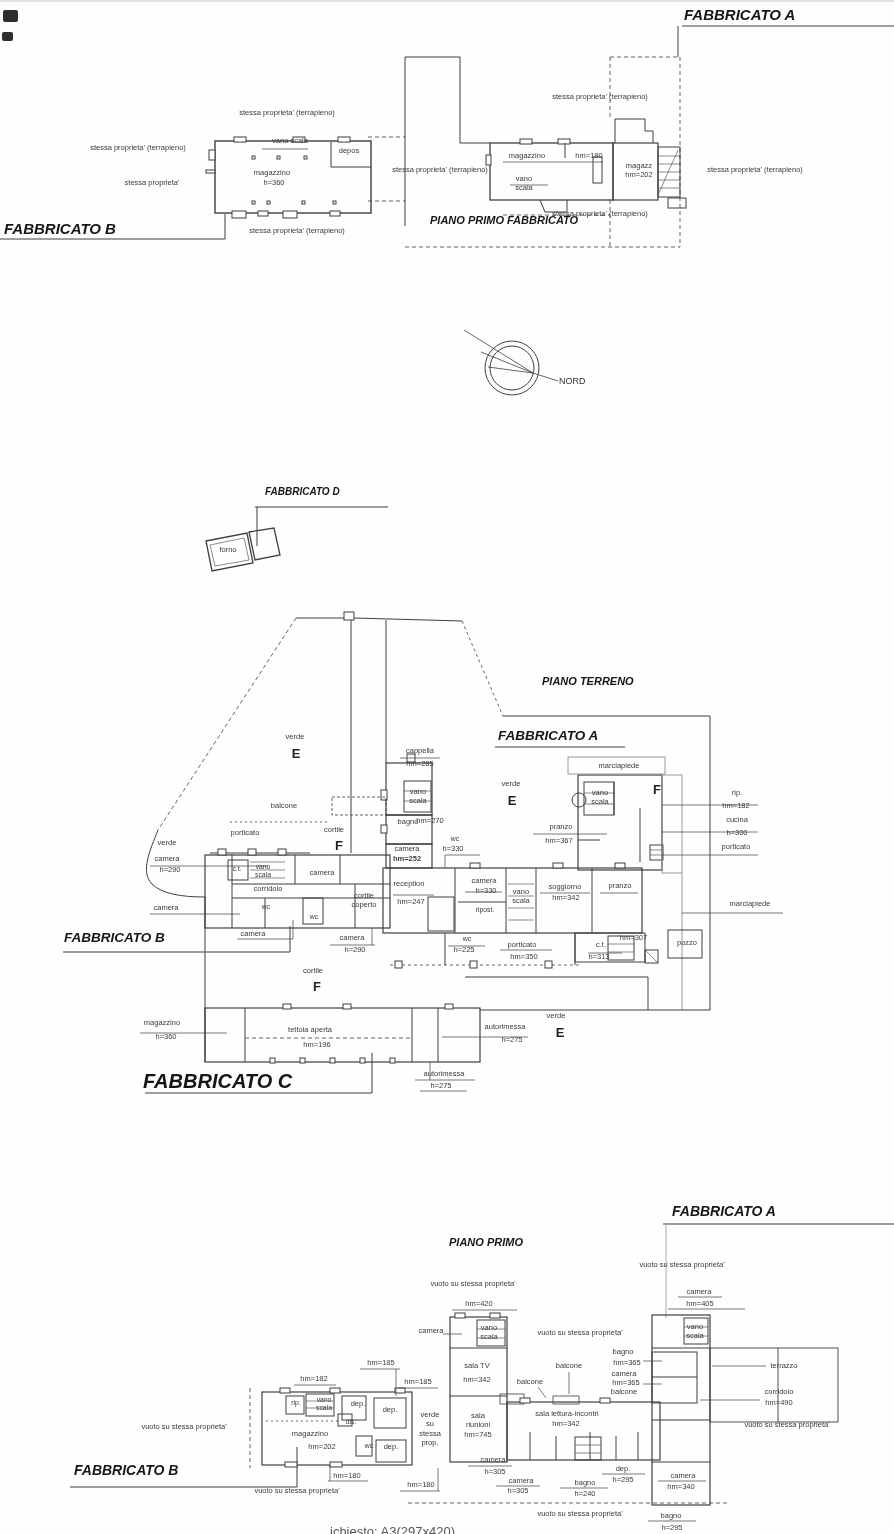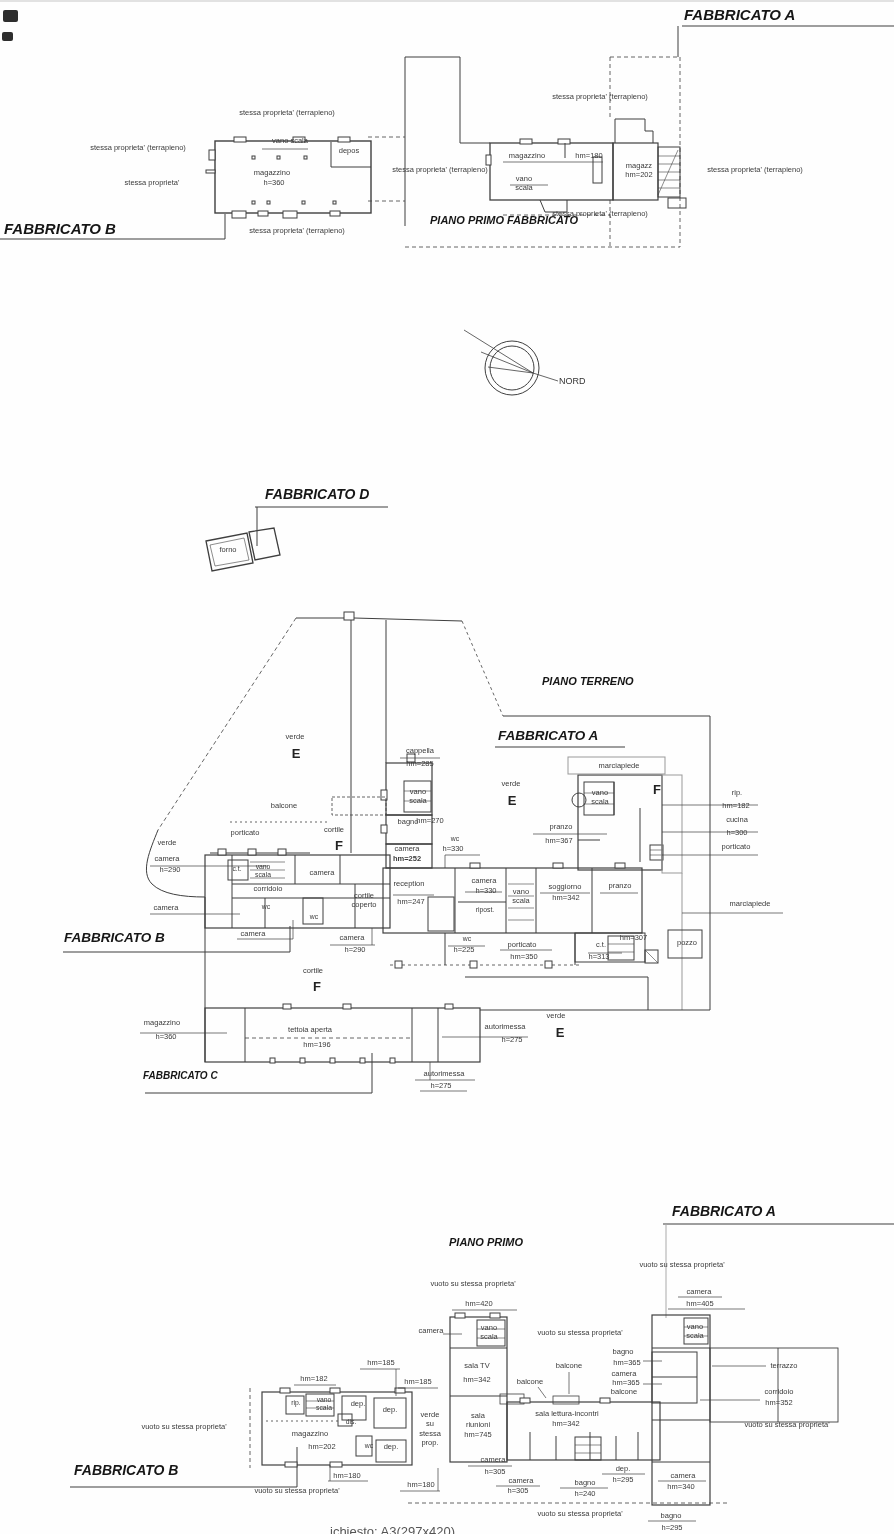--- a/index.html
+++ b/index.html
@@ -356,25 +356,25 @@
 
   <div class="artifact" style="left:3px;top:10px;width:15px;height:12px;"></div>
   <div class="artifact" style="left:2px;top:32px;width:11px;height:9px;"></div>
 
   <div class="title" style="left:684px;top:6px;font-size:15px;">FABBRICATO A</div>
   <div class="title" style="left:4px;top:220px;font-size:15px;">FABBRICATO B</div>
   <div class="title plan-title" style="left:430px;top:214px;">PIANO PRIMO FABBRICATO</div>
 
   <div class="nord" style="left:559px;top:376px;">NORD</div>
 
-  <div class="title" style="left:265px;top:486px;font-size:14px;">FABBRICATO D</div>
+  <div class="title" style="left:265px;top:486px;font-size:10px;">FABBRICATO D</div>
   <div class="title plan-title italic" style="left:542px;top:675px;">PIANO TERRENO</div>
   <div class="title" style="left:498px;top:728px;font-size:13.5px;">FABBRICATO A</div>
   <div class="title" style="left:64px;top:930px;font-size:13.5px;">FABBRICATO B</div>
-  <div class="title" style="left:143px;top:1070px;font-size:10px;">FABBRICATO C</div>
+  <div class="title" style="left:143px;top:1070px;font-size:20px;">FABBRICATO C</div>
 
   <div class="title" style="left:672px;top:1203px;font-size:14px;">FABBRICATO A</div>
   <div class="title plan-title italic" style="left:449px;top:1236px;">PIANO PRIMO</div>
   <div class="title" style="left:74px;top:1462px;font-size:14px;">FABBRICATO B</div>
 
   <div class="footer-note" style="left:330px;top:1524px;">ichiesto: A3(297x420)</div>
 
   <div class="layer">
       <span class="lbl" style="left: 287px; top: 113px;">stessa proprieta' (terrapieno)</span>
       <span class="lbl" style="left: 138px; top: 148px;">stessa proprieta' (terrapieno)</span>
@@ -490,21 +490,21 @@
       <span class="lbl" style="left: 627px; top: 1363px;">hm=365</span>
       <span class="lbl" style="left: 624px; top: 1374px;">camera</span>
       <span class="lbl" style="left: 626px; top: 1383px;">hm=365</span>
       <span class="lbl" style="left: 624px; top: 1392px;">balcone</span>
       <span class="lbl" style="left: 477px; top: 1366px;">sala TV</span>
       <span class="lbl" style="left: 477px; top: 1380px;">hm=342</span>
       <span class="lbl" style="left: 569px; top: 1366px;">balcone</span>
       <span class="lbl" style="left: 530px; top: 1382px;">balcone</span>
       <span class="lbl" style="left: 784px; top: 1366px;">terrazzo</span>
       <span class="lbl" style="left: 779px; top: 1392px;">corridoio</span>
-      <span class="lbl" style="left: 779px; top: 1403px;">hm=352</span>
+      <span class="lbl" style="left: 779px; top: 1403px;">hm=490</span>
       <span class="lbl" style="left: 787px; top: 1425px;">vuoto su stessa proprieta'</span>
       <span class="lbl" style="left: 567px; top: 1414px;">sala lettura-incontri</span>
       <span class="lbl" style="left: 566px; top: 1424px;">hm=342</span>
       <span class="lbl" style="left: 478px; top: 1425px;">sala
 riunioni
 hm=745</span>
       <span class="lbl" style="left: 430px; top: 1429px;">verde
 su
 stessa
 prop.</span>

